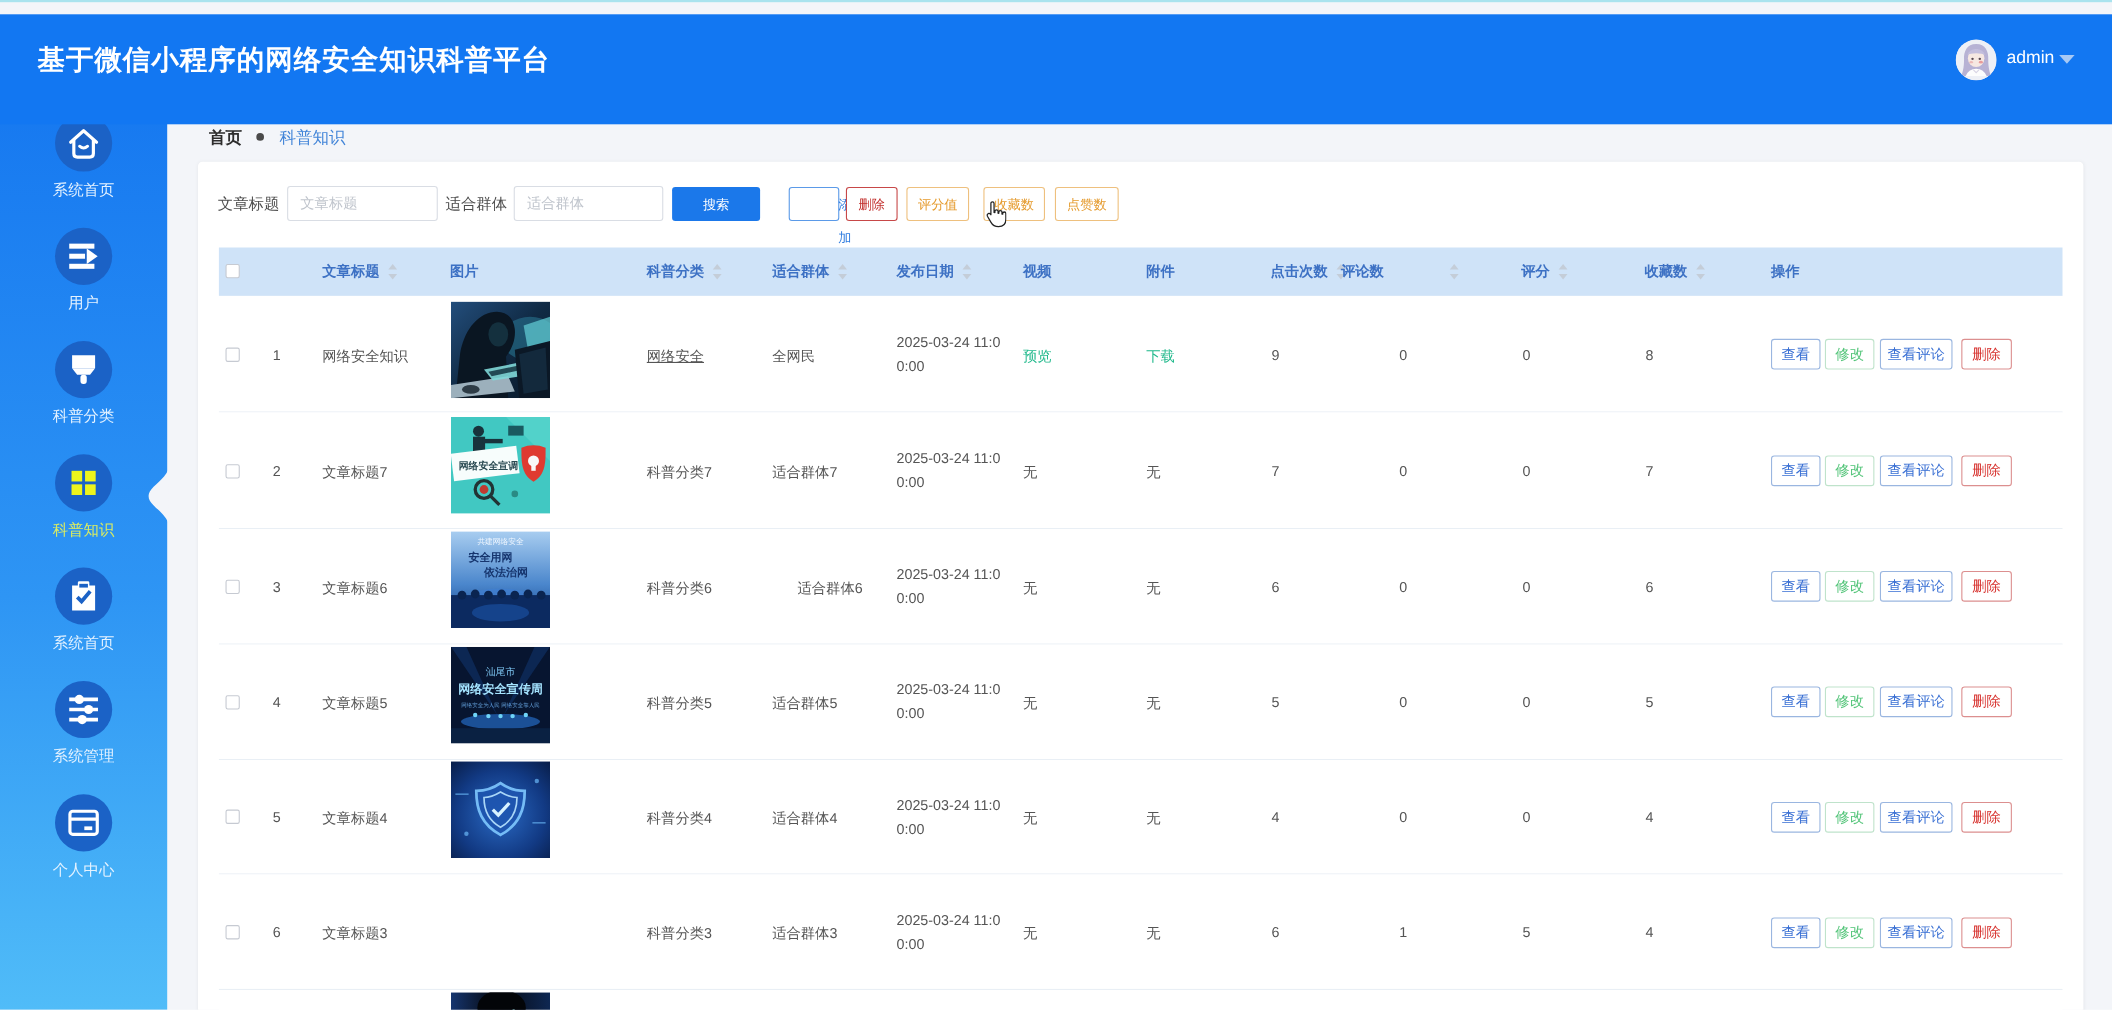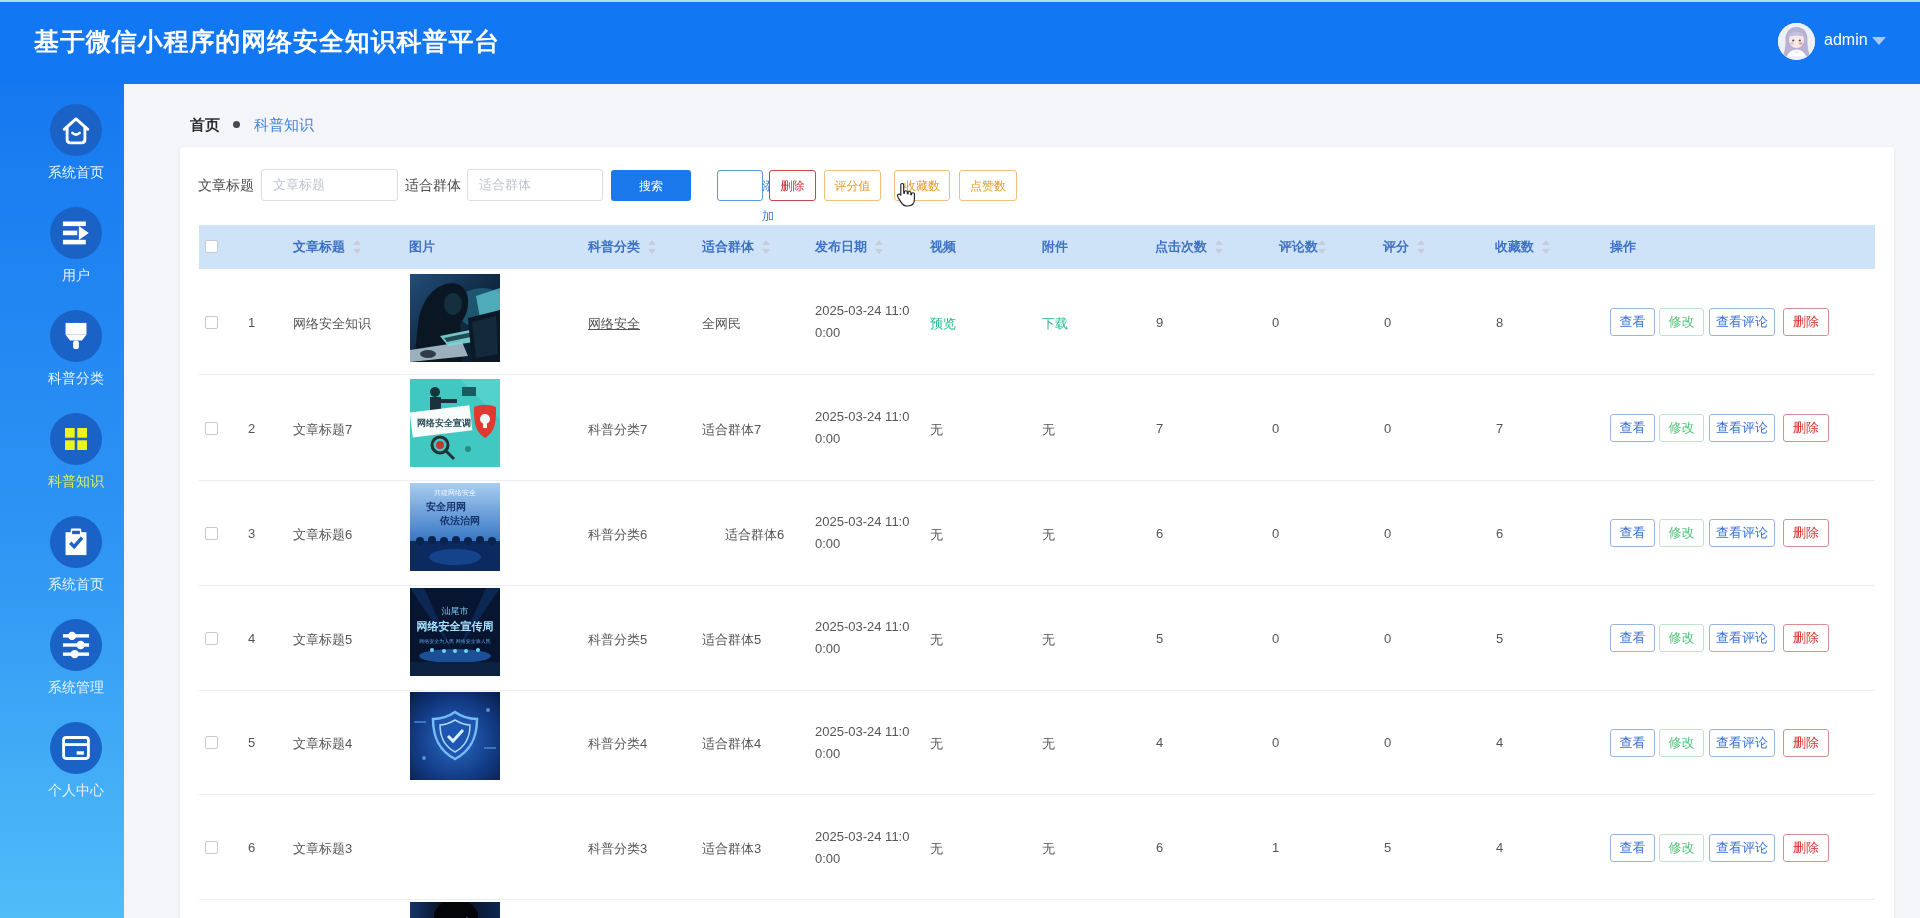--- a/index.html
+++ b/index.html
@@ -4,27 +4,27 @@
 <title>基于微信小程序的网络安全知识科普平台</title>
 <style>
 *{margin:0;padding:0;box-sizing:border-box;}
 html,body{width:1920px;height:918px;overflow:hidden;}
 body{font-family:"Liberation Sans",sans-serif;background:#f3f5f9;position:relative;}
 #page{position:absolute;left:0;top:0;width:1920px;height:918px;overflow:hidden;}
 .abs{position:absolute;}
 
 .topline{left:0;top:0;width:1920px;height:2px;background:#a9e3ee;z-index:60;}
 
-.header{left:0;top:0;width:1920px;height:84px;background:#1277f2;z-index:50;}
+.header{left:0;top:13px;width:1920px;height:100px;background:#1277f2;z-index:50;}
 .header .title{position:absolute;left:34px;top:25px;font-size:25px;font-weight:bold;color:#fff;letter-spacing:0.9px;}
 .header .avatar{position:absolute;left:1778px;top:23px;width:37px;height:37px;border-radius:50%;background:#e8e9f2;overflow:hidden;}
 .header .uname{position:absolute;left:1824px;top:31px;font-size:16px;color:#fff;}
 .header .caret{position:absolute;left:1872px;top:37px;width:0;height:0;border-left:7px solid transparent;border-right:7px solid transparent;border-top:8px solid #a7c9f5;}
 
-.sidebar{left:0;top:84px;width:124px;height:834px;background:linear-gradient(180deg,#1678f0 0%,#2e95f4 55%,#50bcf8 100%);z-index:40;}
+.sidebar{left:0;top:84px;width:152px;height:834px;background:linear-gradient(180deg,#1678f0 0%,#2e95f4 55%,#50bcf8 100%);z-index:40;}
 .mi{position:absolute;left:0;width:152px;text-align:center;}
 .mi .cir{position:absolute;left:50px;top:0;width:52px;height:52px;border-radius:50%;background:#1b62c6;}
 .mi .cir svg{position:absolute;left:9px;top:9px;width:34px;height:34px;}
 .mi .lab{position:absolute;left:0;top:60px;width:152px;text-align:center;font-size:14px;color:#e4f2ff;}
 .mi.active .lab{color:#d9ec62;}
 .notch{left:134px;top:427px;z-index:45;}
 
 .crumb-home{left:190px;top:116px;font-size:15px;font-weight:bold;color:#2d2d2d;}
 .crumb-dot{left:233px;top:121px;width:7px;height:7px;border-radius:50%;background:#4a4a4a;}
 .crumb-link{left:254px;top:116px;font-size:15px;color:#4285d8;}
@@ -186,21 +186,21 @@
     <div class="th" style="left:389px;">科普分类</div>
       <i class="sort" style="left:449px;"></i>
     <div class="th" style="left:503px;">适合群体</div>
       <i class="sort" style="left:563px;"></i>
     <div class="th" style="left:616px;">发布日期</div>
       <i class="sort" style="left:676px;"></i>
     <div class="th" style="left:731px;">视频</div>
     <div class="th" style="left:843px;">附件</div>
     <div class="th" style="left:956px;">点击次数</div>
       <i class="sort" style="left:1016px;"></i>
-    <div class="th" style="left:1080px;">评论数</div>
+    <div class="th" style="left:1020px;">评论数</div>
       <i class="sort" style="left:1119px;"></i>
     <div class="th" style="left:1184px;text-align:center;">评分</div>
       <i class="sort" style="left:1218px;"></i>
     <div class="th" style="left:1296px;">收藏数</div>
       <i class="sort" style="left:1343px;"></i>
     <div class="th" style="left:1411px;">操作</div>
   </div>
   <div id="rows">
   <div class="row" style="top:269.0px;height:106px;">
     <div class="ckb" style="top:46.5px;"></div>

